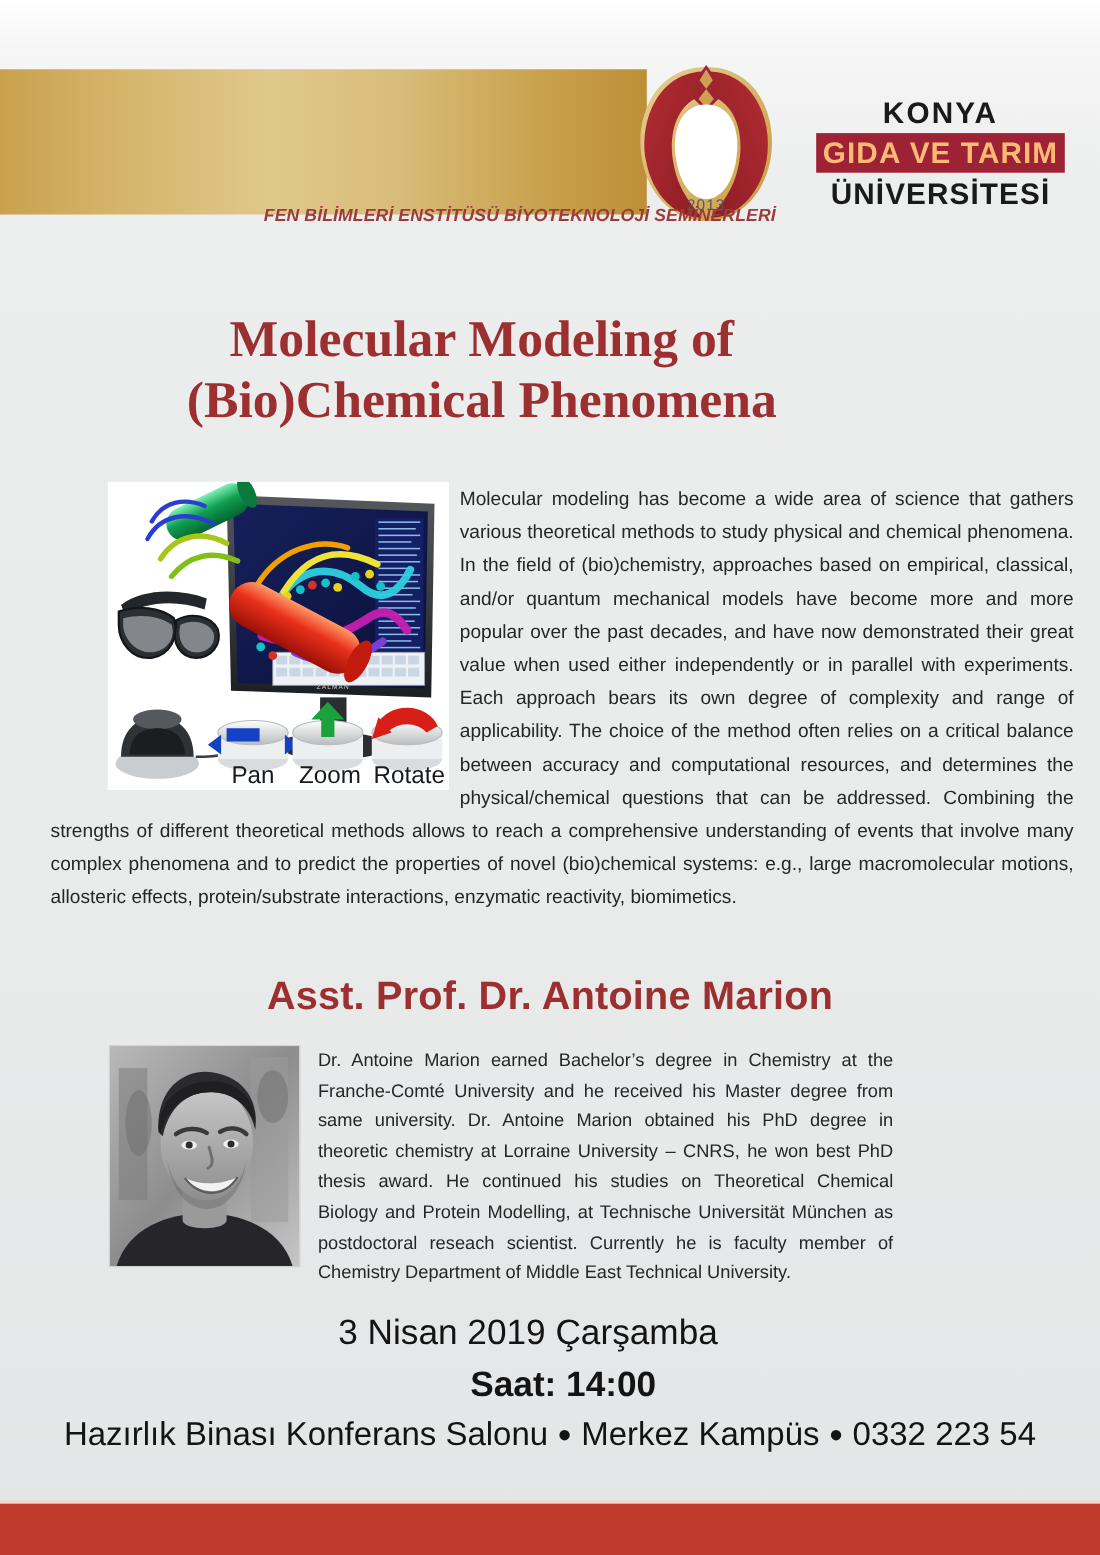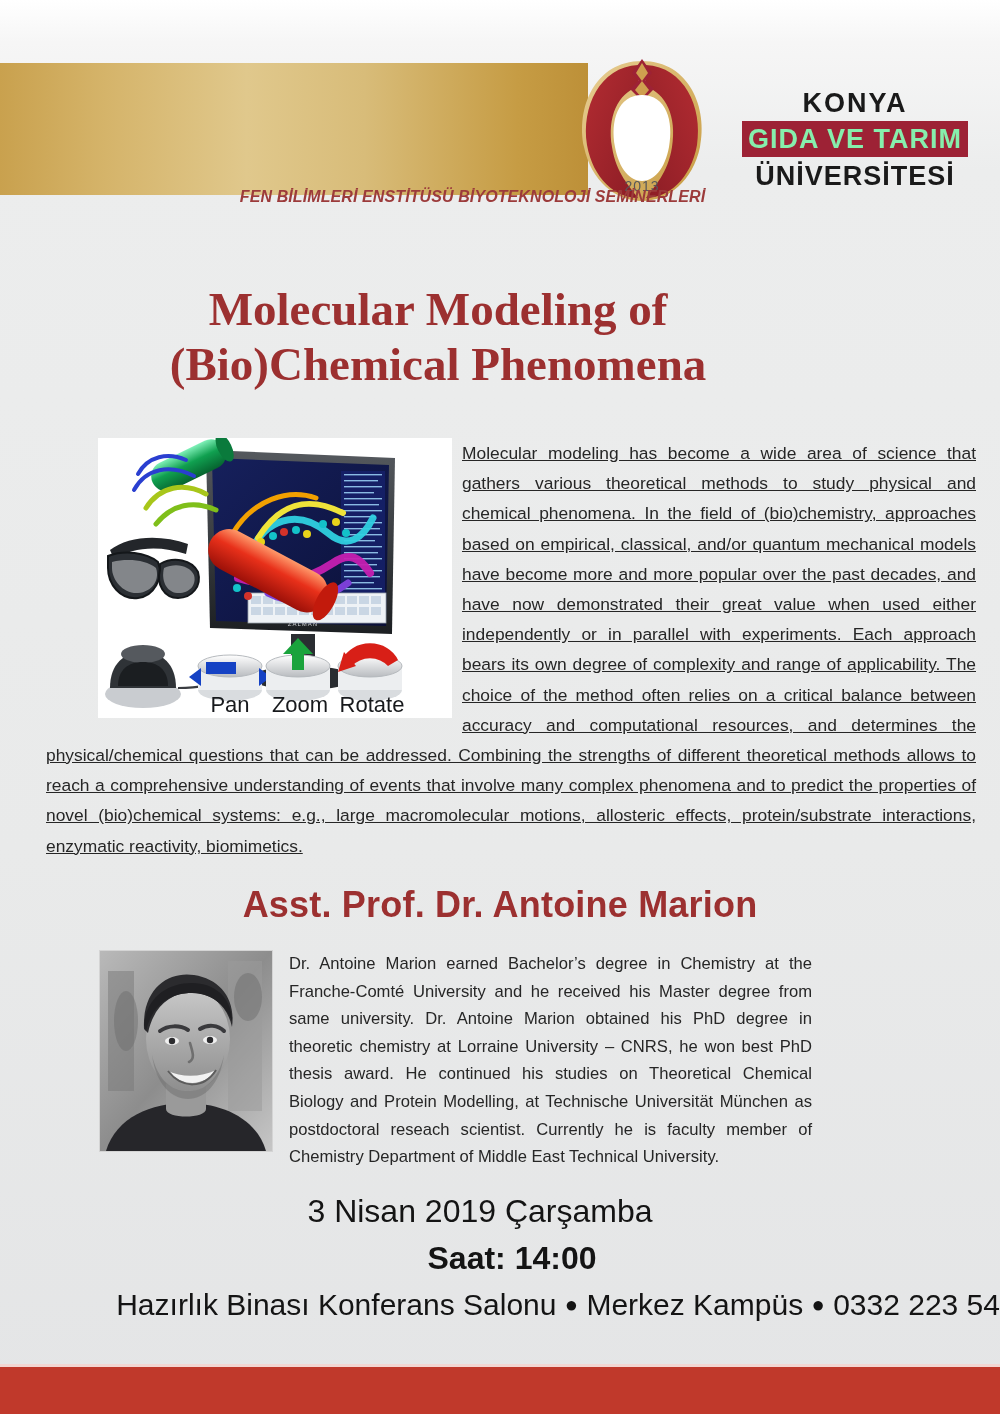--- a/index.html
+++ b/index.html
@@ -85,21 +85,21 @@
     font-family: "Liberation Sans", sans-serif;
     font-weight: bold;
     font-size: 27px;
     color: #1a1a1a;
     letter-spacing: 2px;
     line-height: 32px;
   }
   .uni-line2 {
     display: block;
     background: #9d2235;
-    color: #86efac;
+    color: #fdba74;
     font-family: "Liberation Sans", sans-serif;
     font-weight: bold;
     font-size: 27px;
     letter-spacing: 1px;
     line-height: 36px;
     padding: 0 6px;
     margin-top: 2px;
   }
   .uni-line3 {
     font-family: "Liberation Sans", sans-serif;
@@ -142,39 +142,38 @@
 
   
   .abstract-zone {
     position: absolute;
     left: 0;
     top: 438px;
     width: 1000px;
   }
   .fig {
     float: left;
-    width: 354px;
+    width: 310px;
     height: 280px;
     margin-left: 98px;
     margin-right: 10px;
     position: relative;
     background: #ffffff;
     overflow: hidden;
   }
   .fig svg { display:block; width:310px; height:280px; }
 
   .abstract-text {
     font-family: "Liberation Sans", sans-serif;
     font-size: 17.4px;
     line-height: 30.2px;
     color: #262626;
     text-align: justify;
     padding: 0 24px 0 46px;
     text-indent: 0;
-    text-decoration: underline;
   }
 
   
   .speaker-name {
     position: absolute;
     left: 0;
     top: 884px;
     width: 1000px;
     text-align: center;
     font-family: "Liberation Sans", sans-serif;
@@ -233,21 +232,21 @@
     font-family: "Liberation Sans", sans-serif;
     font-weight: bold;
     font-size: 32px;
     color: #141414;
   }
   .event-venue {
     position: absolute;
     left: 0;
     top: 1288px;
     width: 1000px;
-    text-align: right;
+    text-align: center;
     font-family: "Liberation Sans", sans-serif;
     font-size: 30px;
     color: #141414;
   }
   .event-venue .dot { font-size: 22px; vertical-align: 3px; }
 
   
   .footer-bar {
     position: absolute;
     left: 0;

